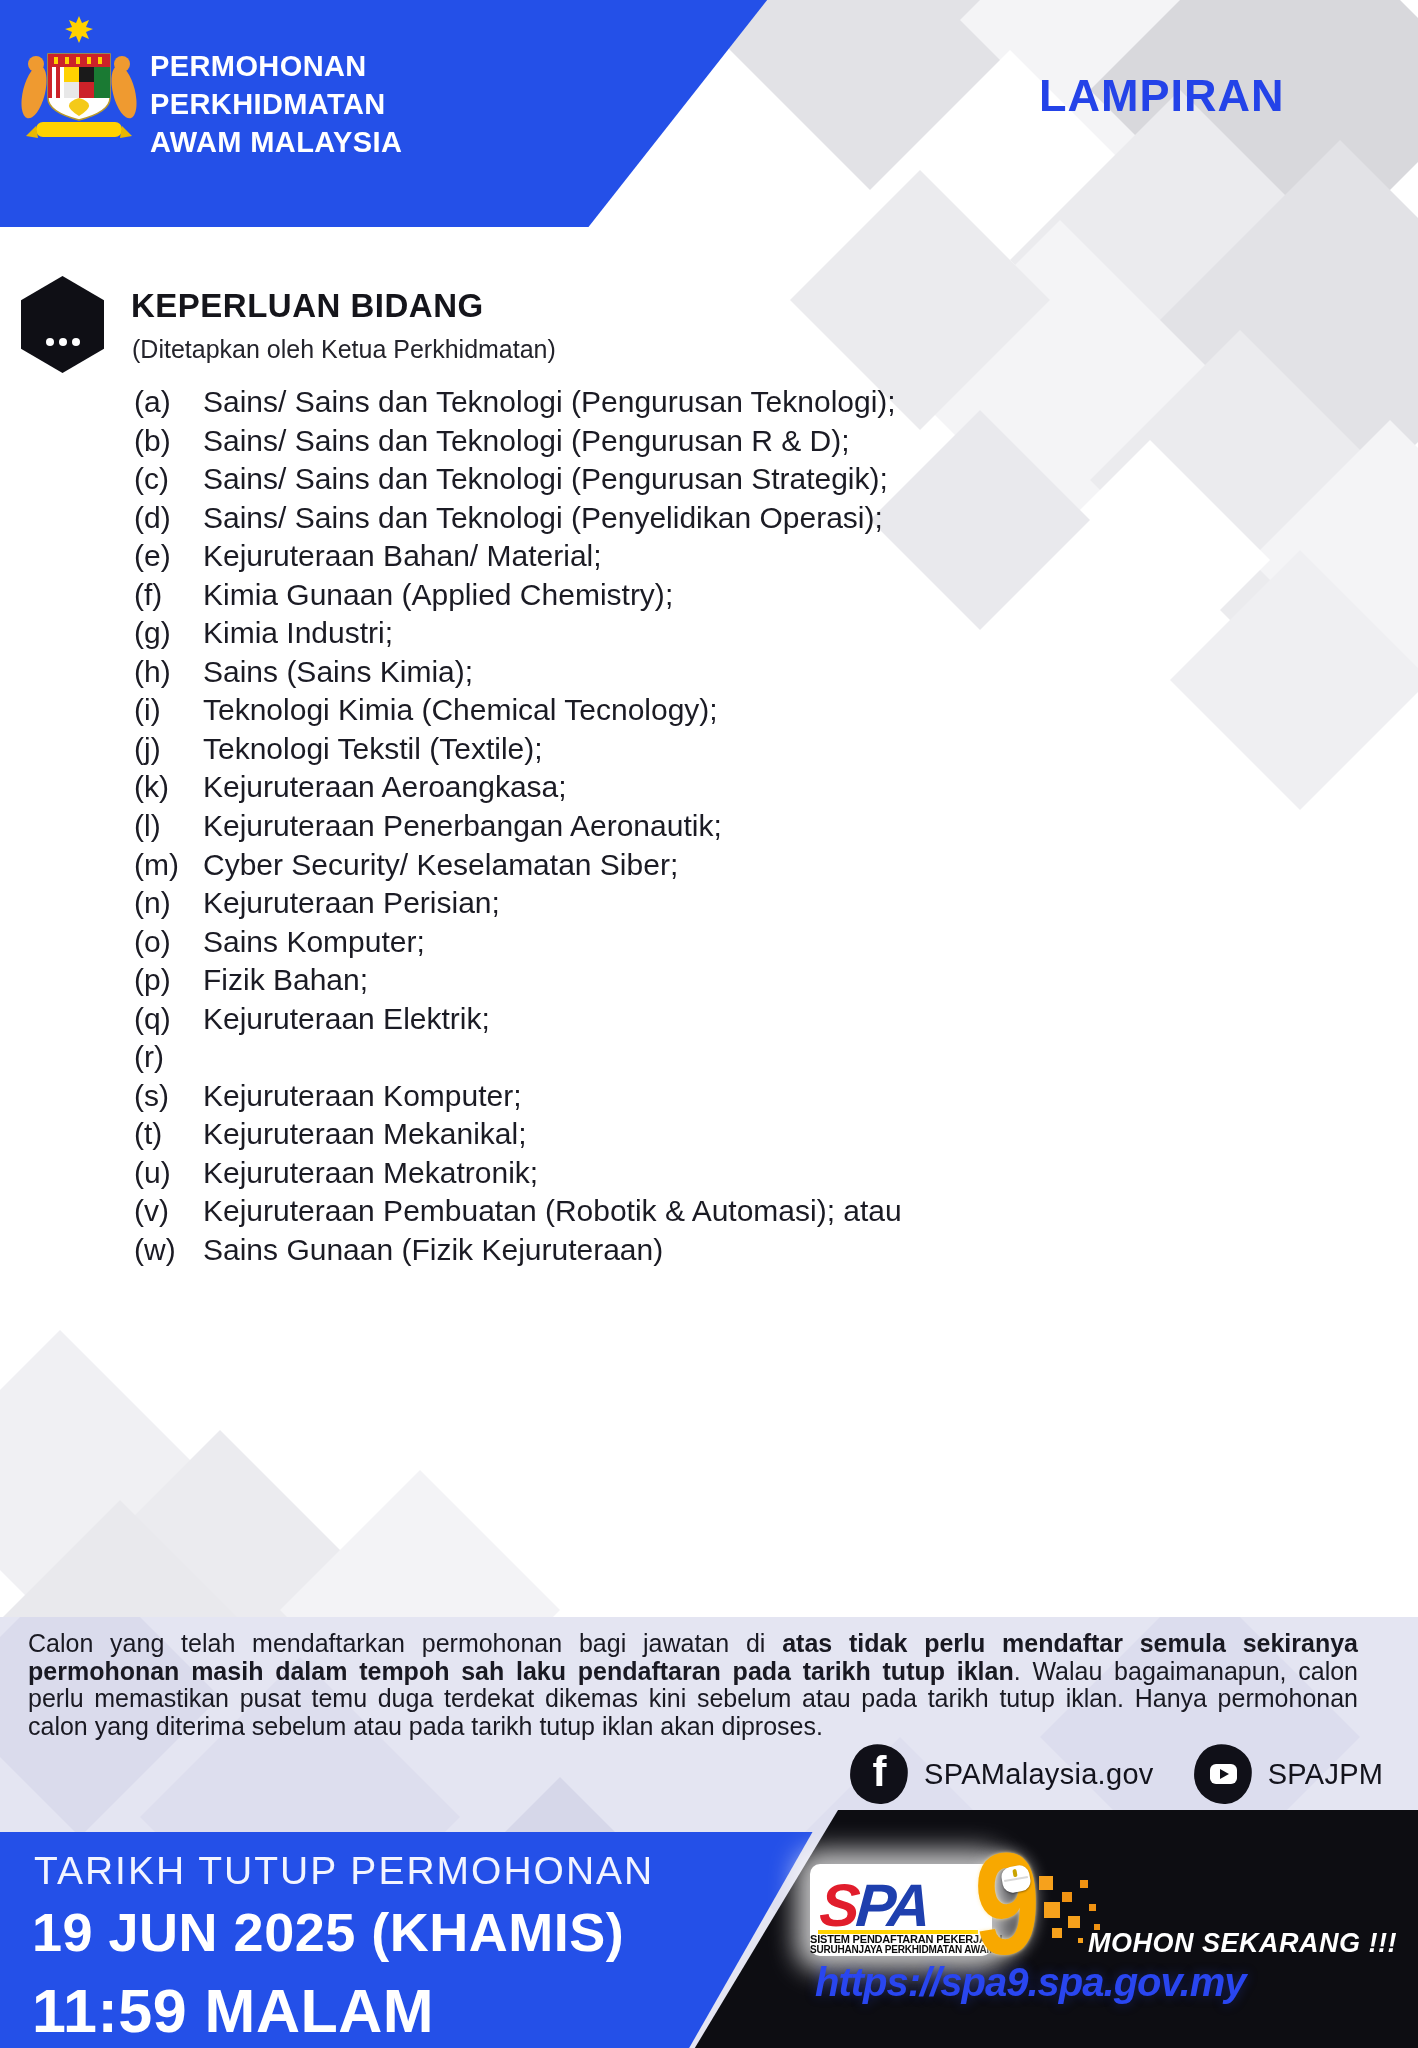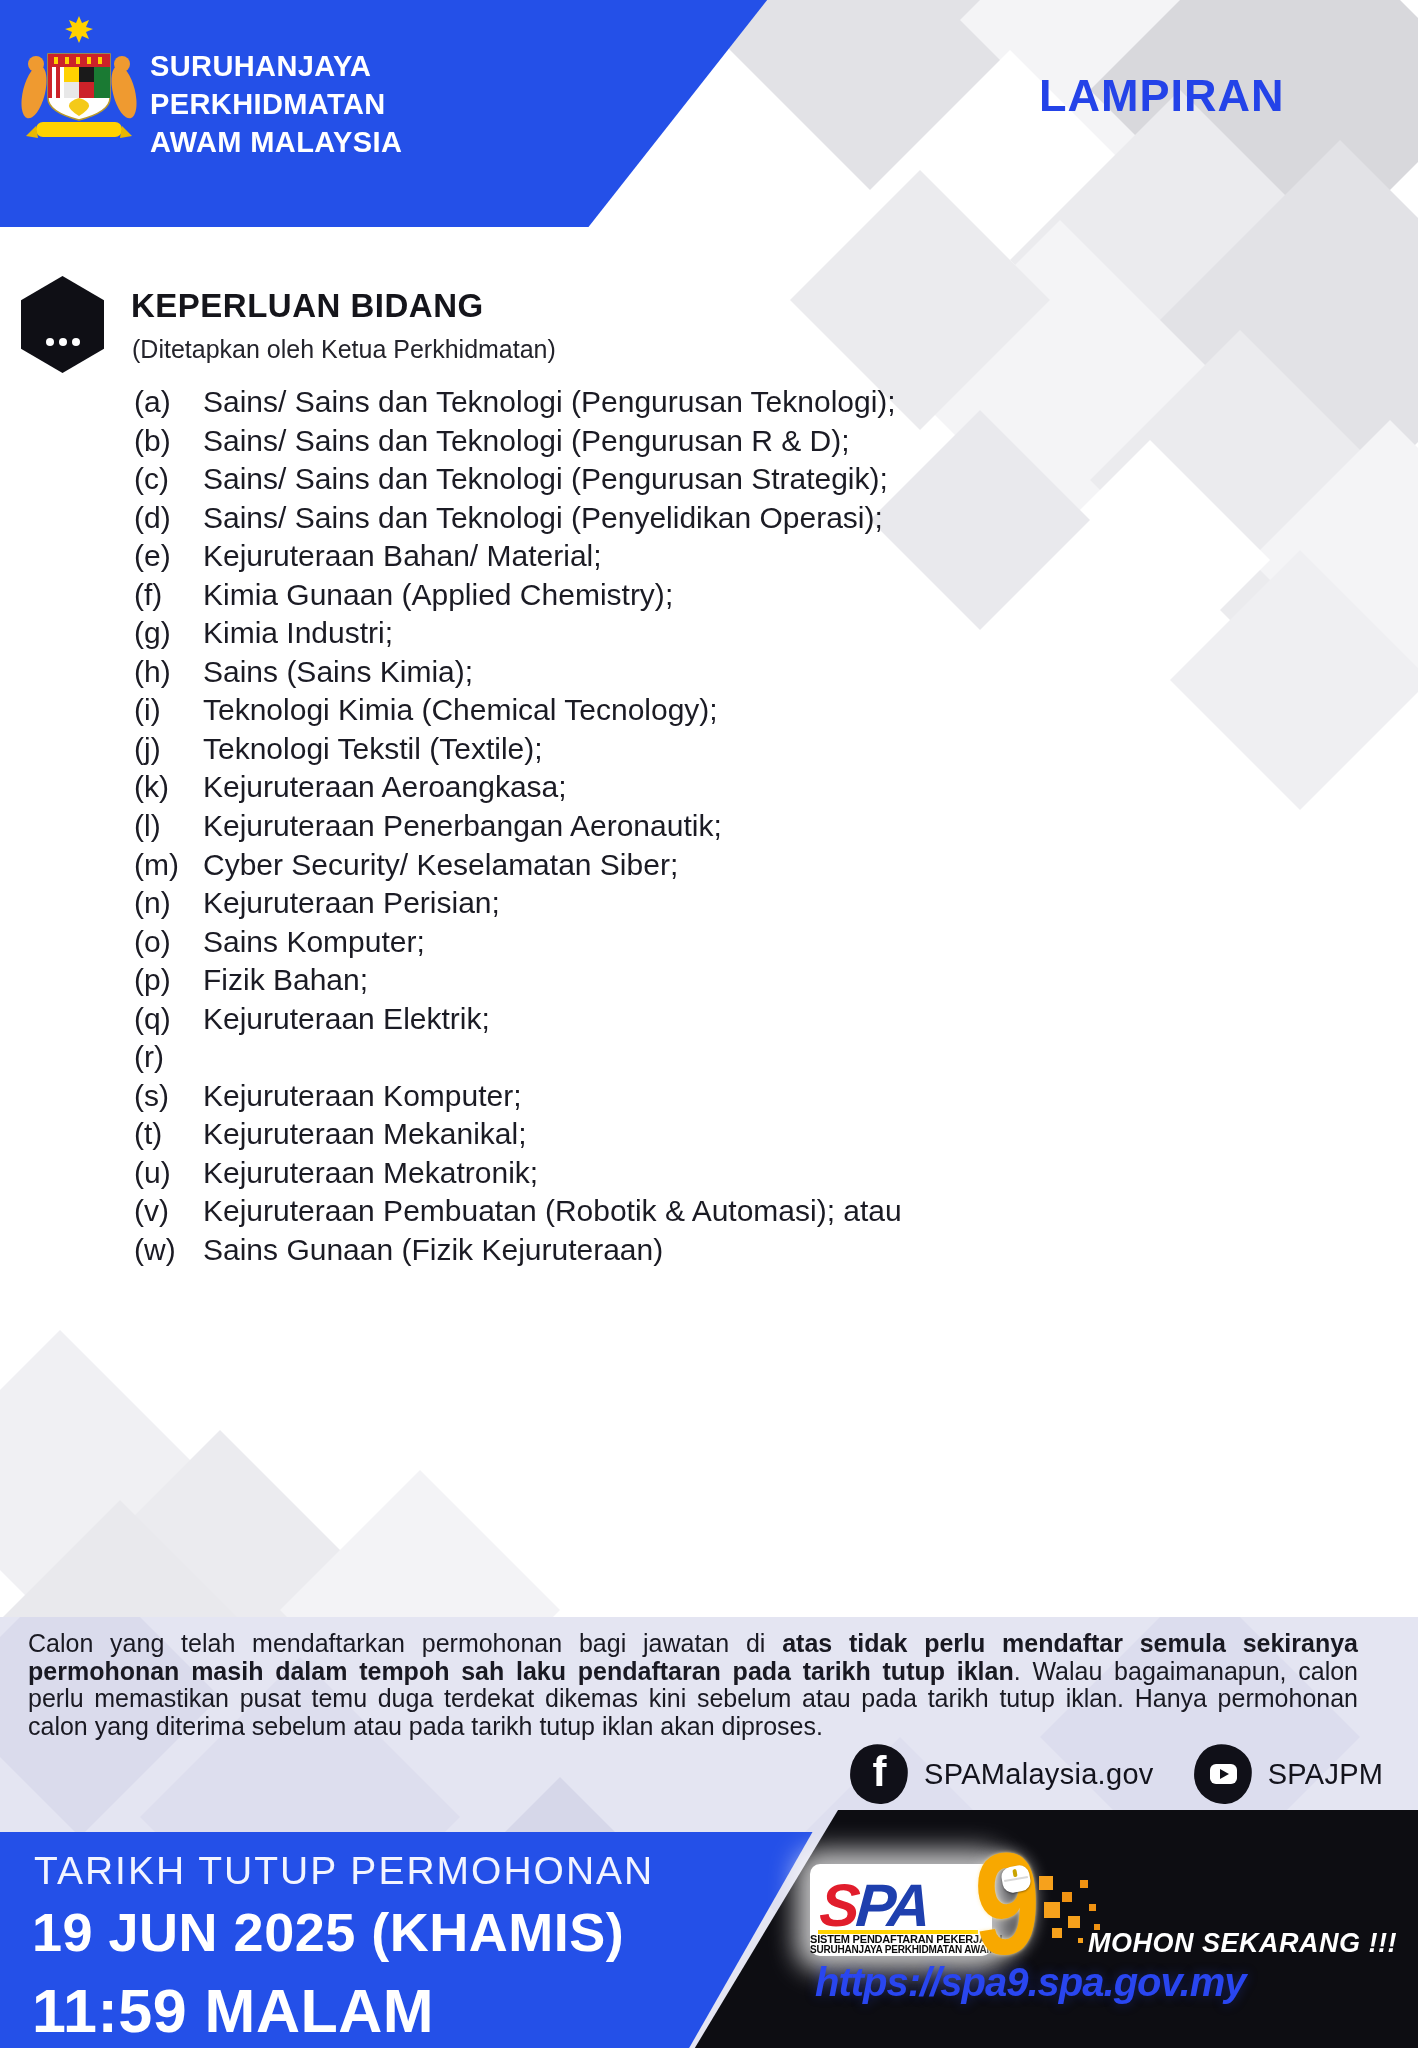--- a/index.html
+++ b/index.html
@@ -148,21 +148,21 @@
       <rect x="61" y="68" width="15" height="16" fill="#cc2229"></rect>
       <rect x="76" y="53" width="16" height="31" fill="#1a7a33"></rect>
       <path d="M61 84 q20 6 0 18 q-20 -12 0 -18" fill="#f3c400" opacity=".9"></path>
 
       <rect x="18" y="108" width="86" height="15" rx="7" fill="#ffd200"></rect>
       <path d="M18 112 l-10 10 l12 2 Z" fill="#e9b800"></path>
       <path d="M104 112 l10 10 l-12 2 Z" fill="#e9b800"></path>
     </svg>
   </div>
   <div class="org-name">
-    <div>SURUHANJAYA</div>
+    <div>PERMOHONAN</div>
     <div>PERKHIDMATAN</div>
     <div>AWAM MALAYSIA</div>
   </div>
   <div class="corner-tag">LAMPIRAN</div>
 
   <div class="hexagon">
     <div class="dots">
         <i></i>
         <i></i>
         <i></i>

